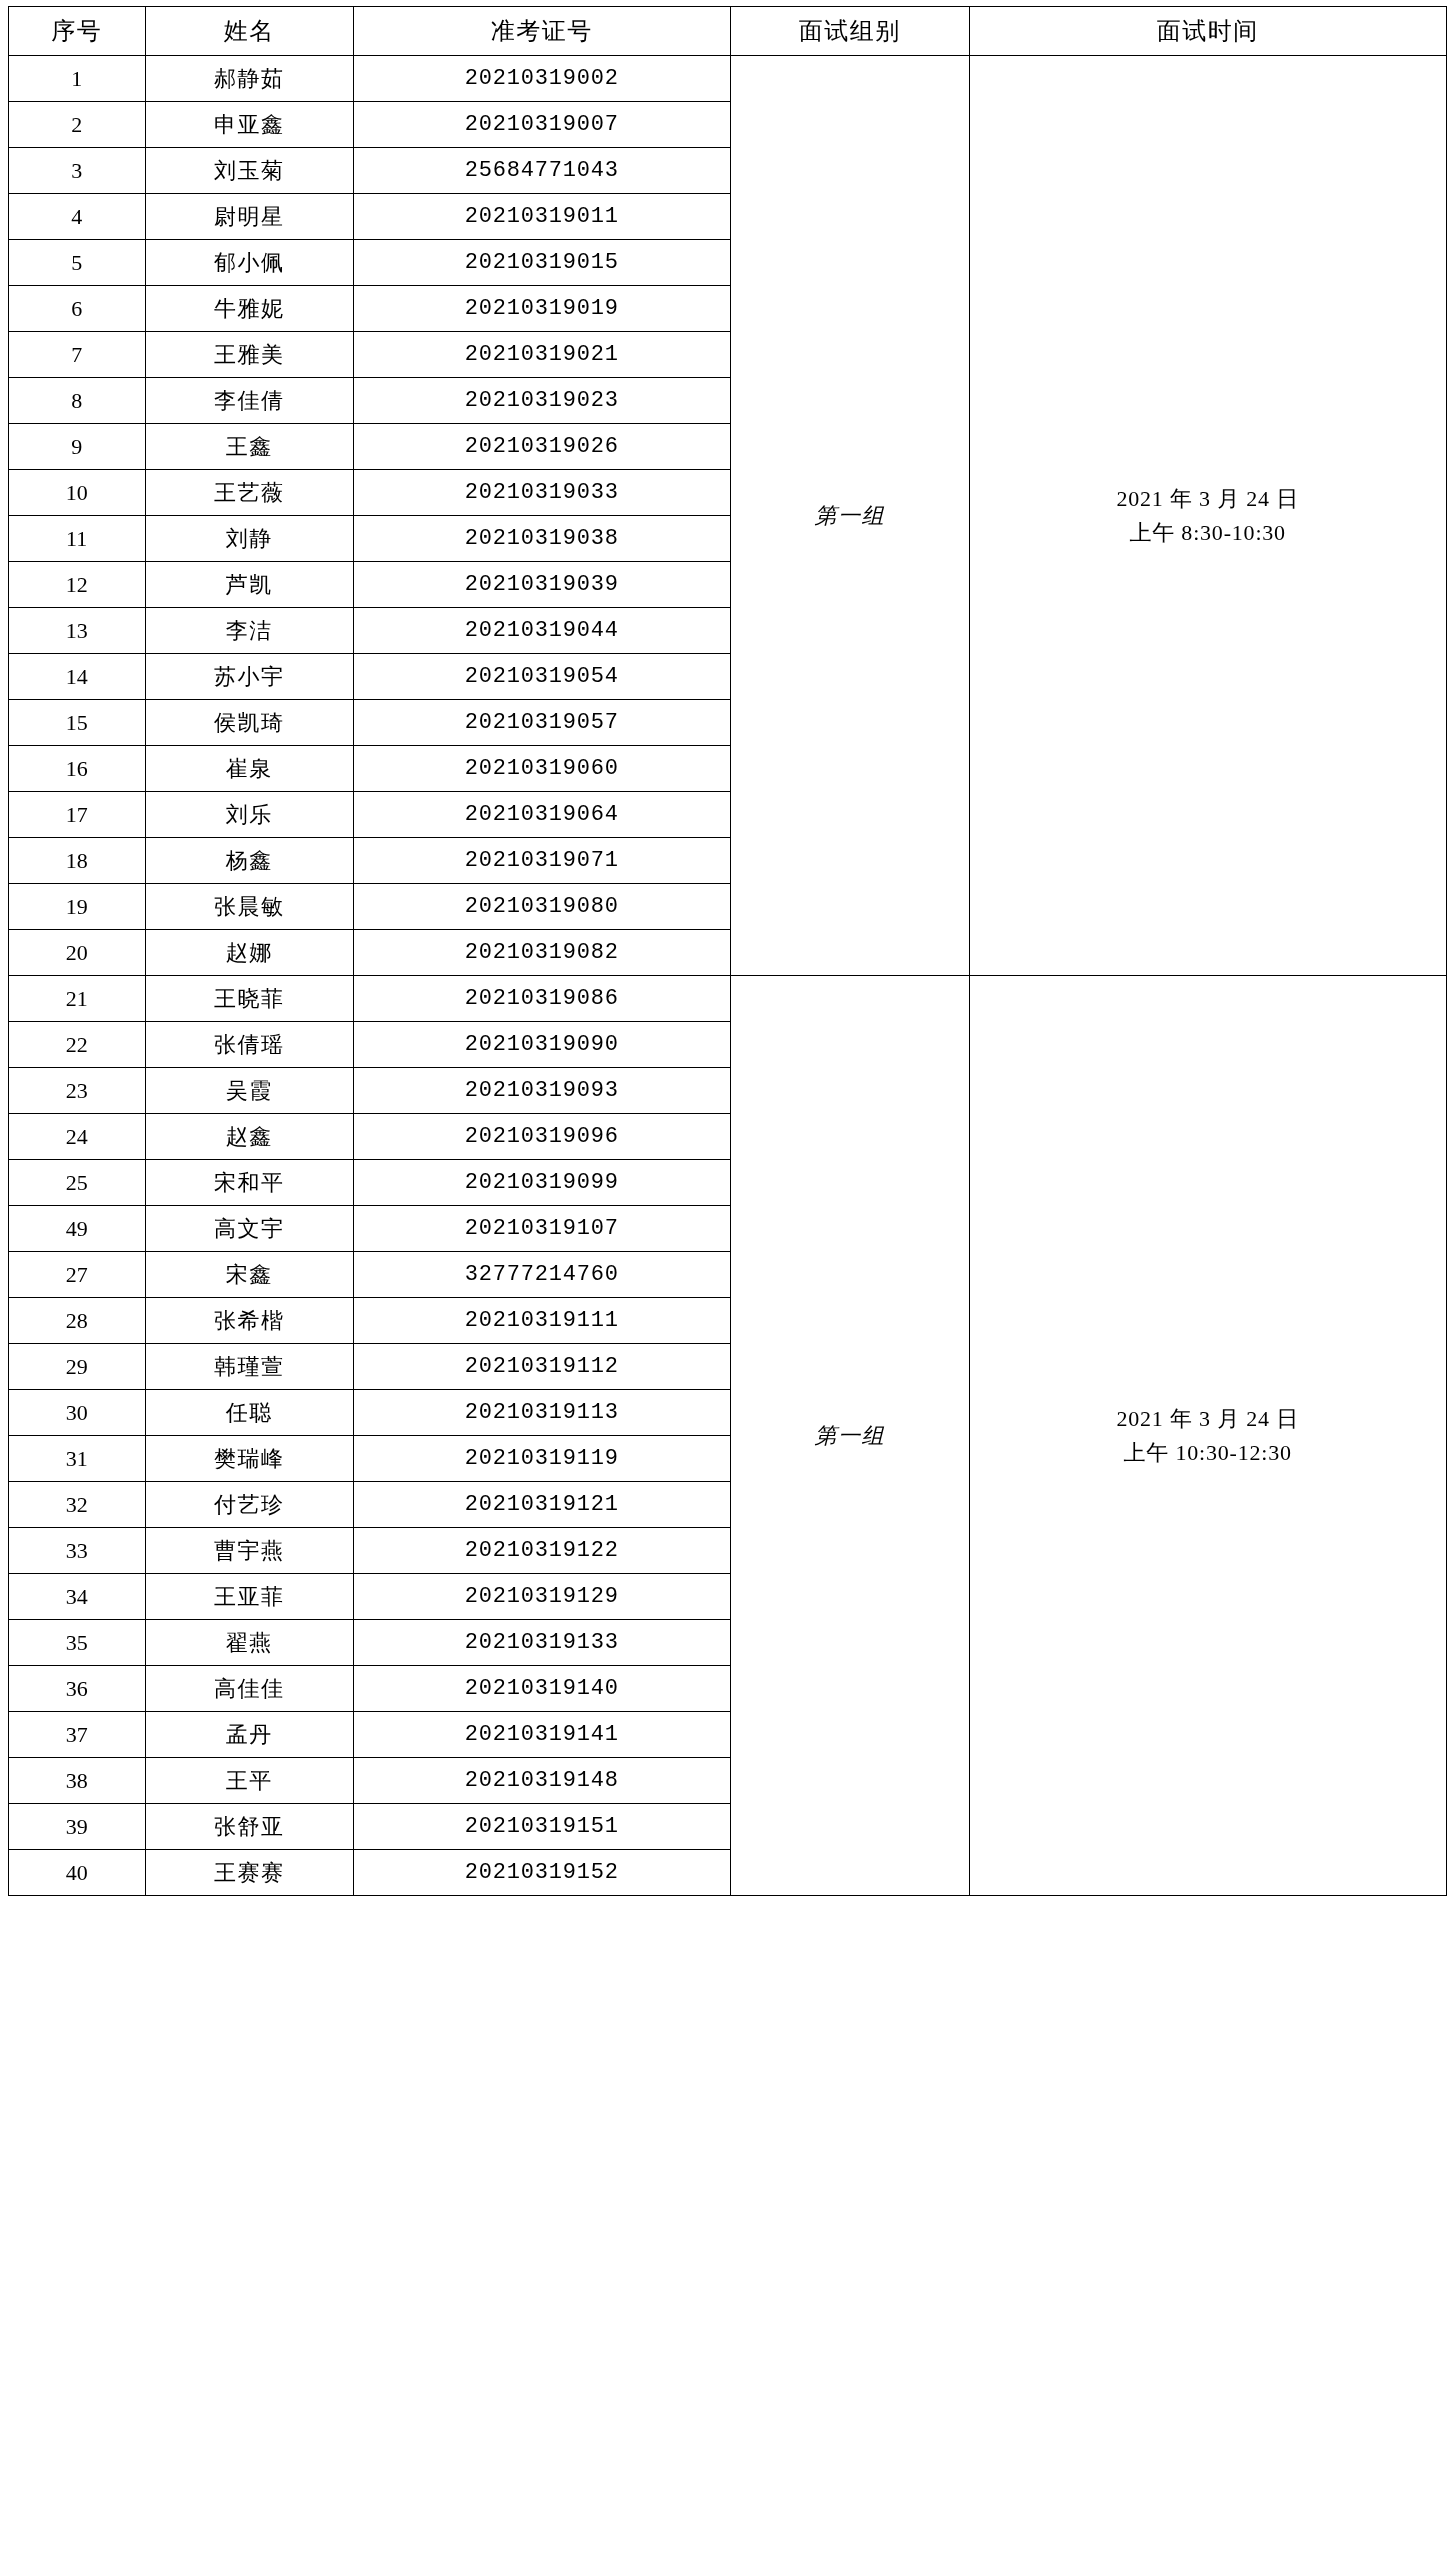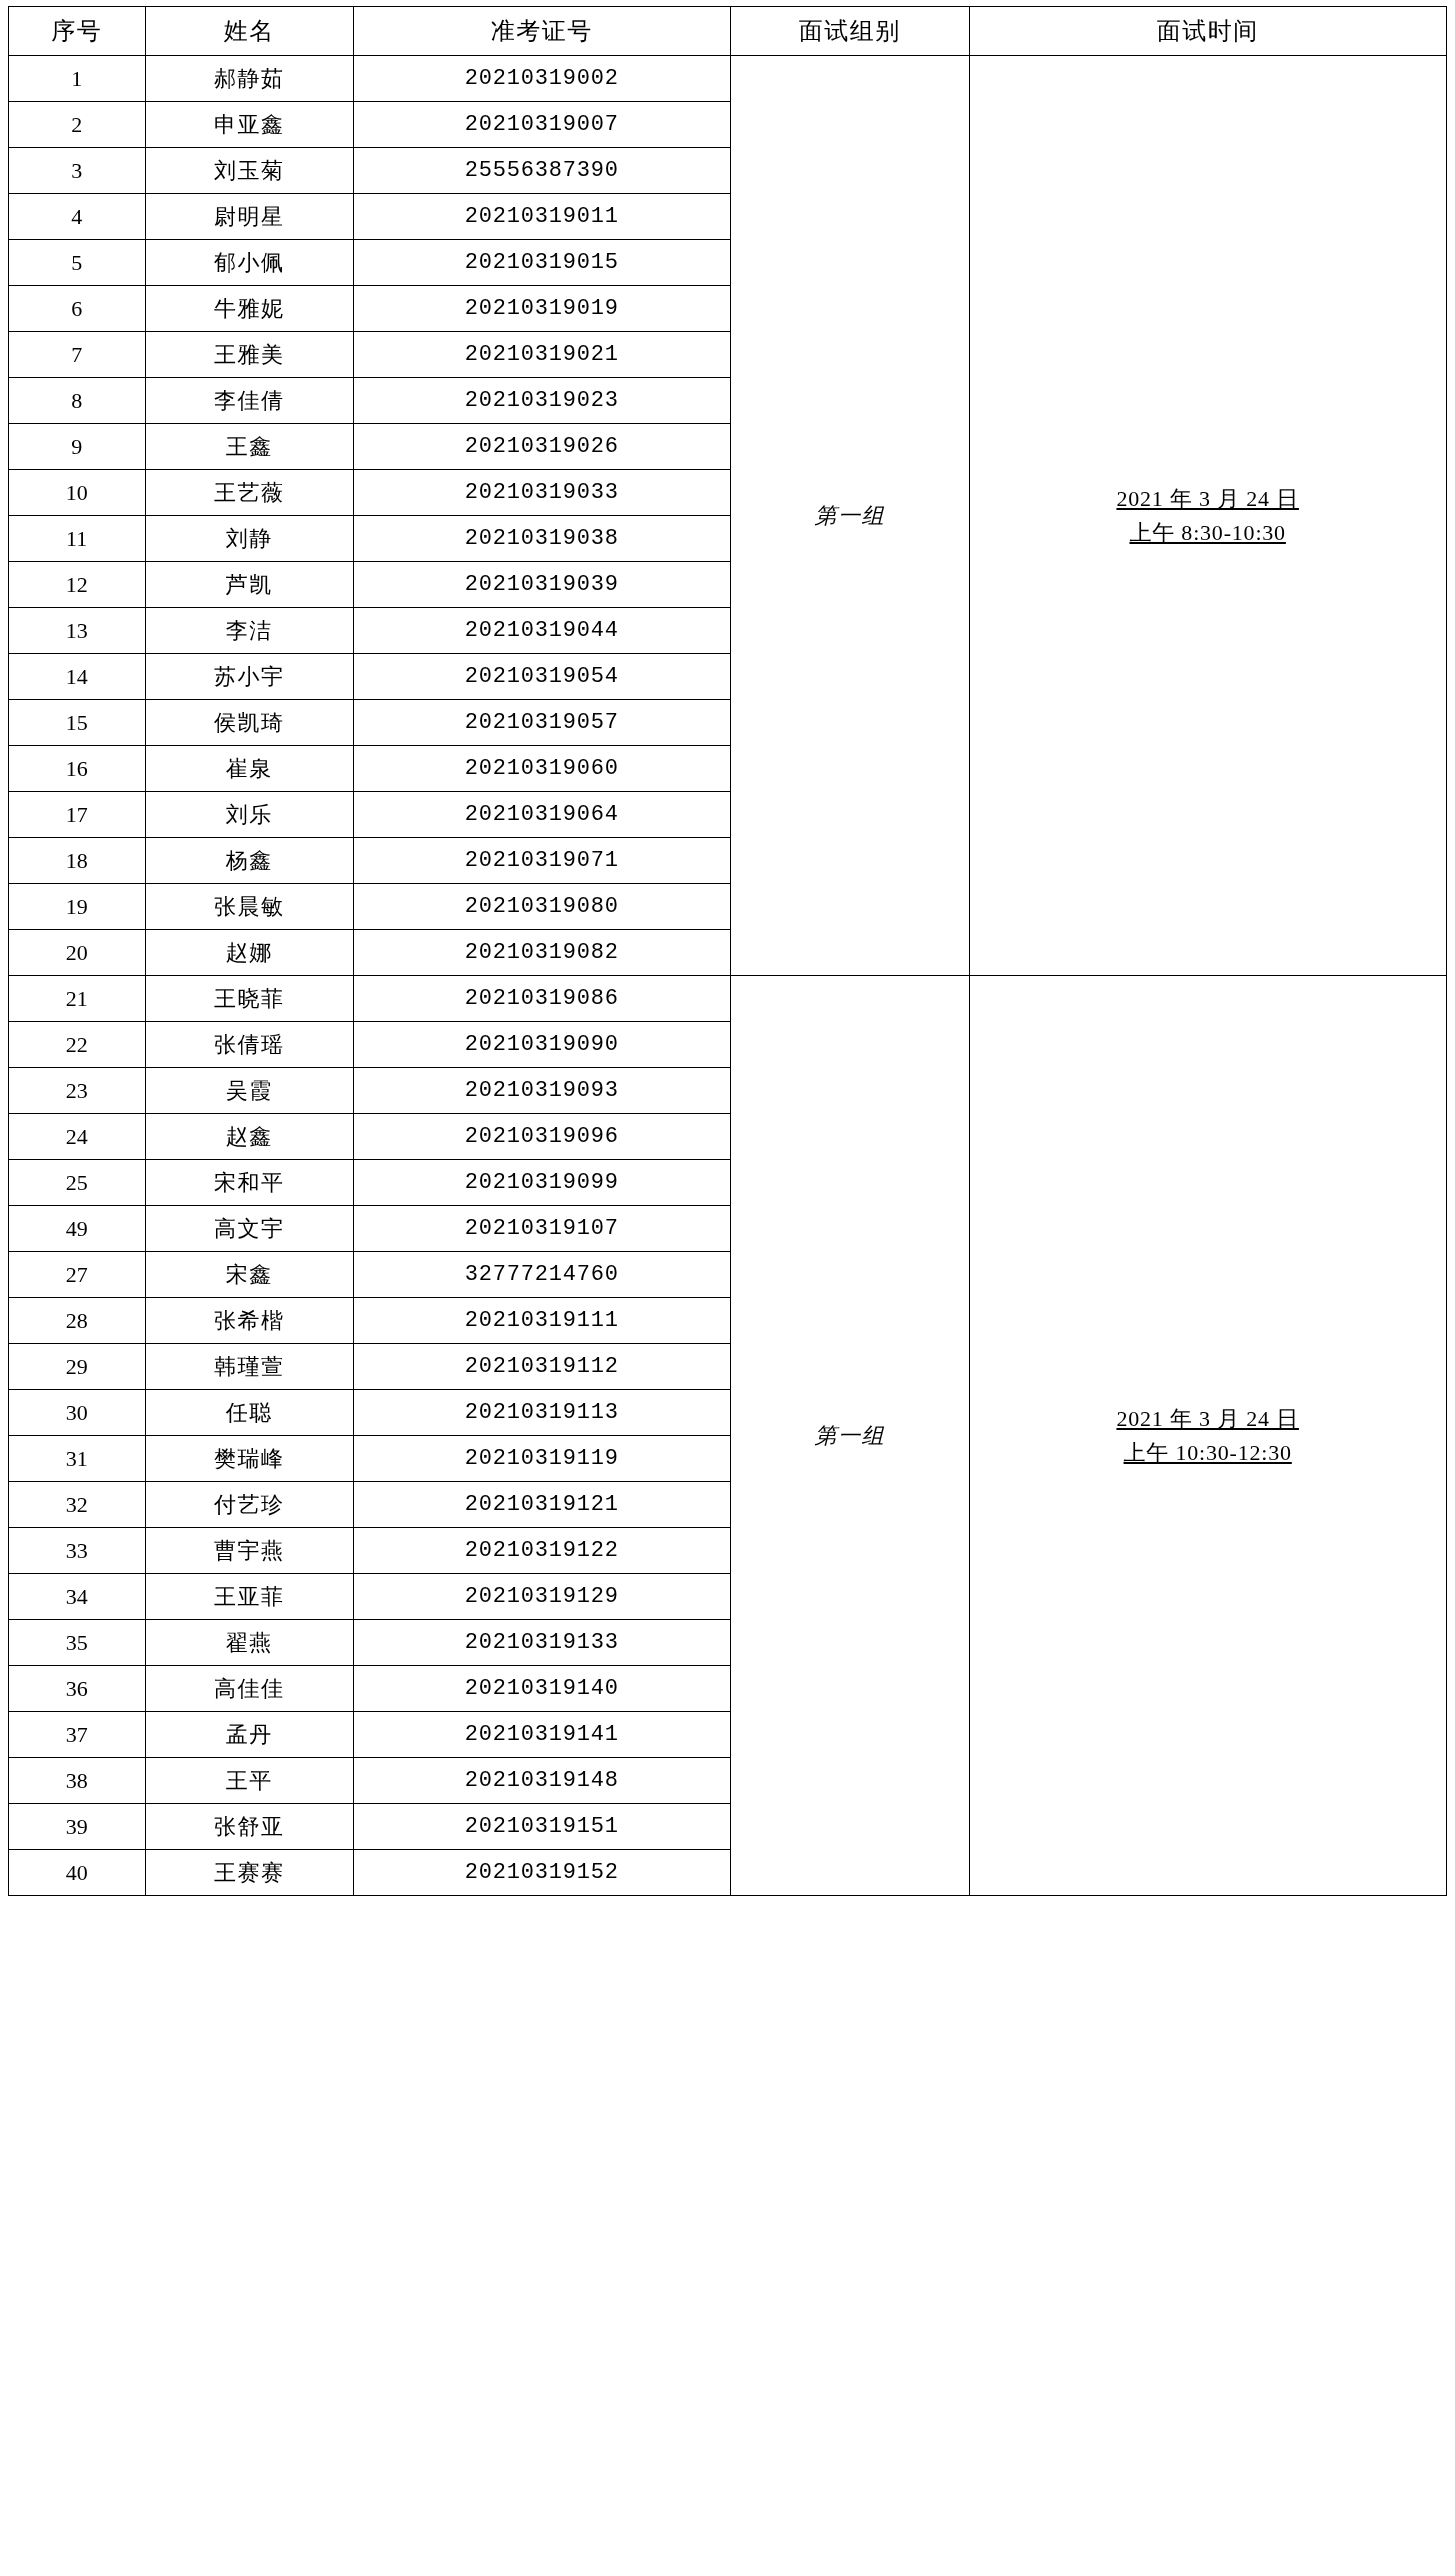--- a/index.html
+++ b/index.html
@@ -61,21 +61,20 @@
   }
   td.group {
     font-size: 23px;
     letter-spacing: 1.5px;
     font-style: italic;
   }
   td.time {
     font-size: 22px;
     line-height: 1.55;
     letter-spacing: 0.8px;
-    text-decoration: underline;
   }
   td.time .line { display: block; white-space: nowrap; }
 </style>
 </head>
 <body>
 
 <div class="page">
   <table class="roster">
     <colgroup>
       <col class="c-idx">
@@ -105,21 +104,21 @@
           </td>
         </tr>
         <tr>
           <td class="idx">2</td>
           <td class="name">申亚鑫</td>
           <td class="ticket">20210319007</td>
         </tr>
         <tr>
           <td class="idx">3</td>
           <td class="name">刘玉菊</td>
-          <td class="ticket">25556387390</td>
+          <td class="ticket">25684771043</td>
         </tr>
         <tr>
           <td class="idx">4</td>
           <td class="name">尉明星</td>
           <td class="ticket">20210319011</td>
         </tr>
         <tr>
           <td class="idx">5</td>
           <td class="name">郁小佩</td>
           <td class="ticket">20210319015</td>

